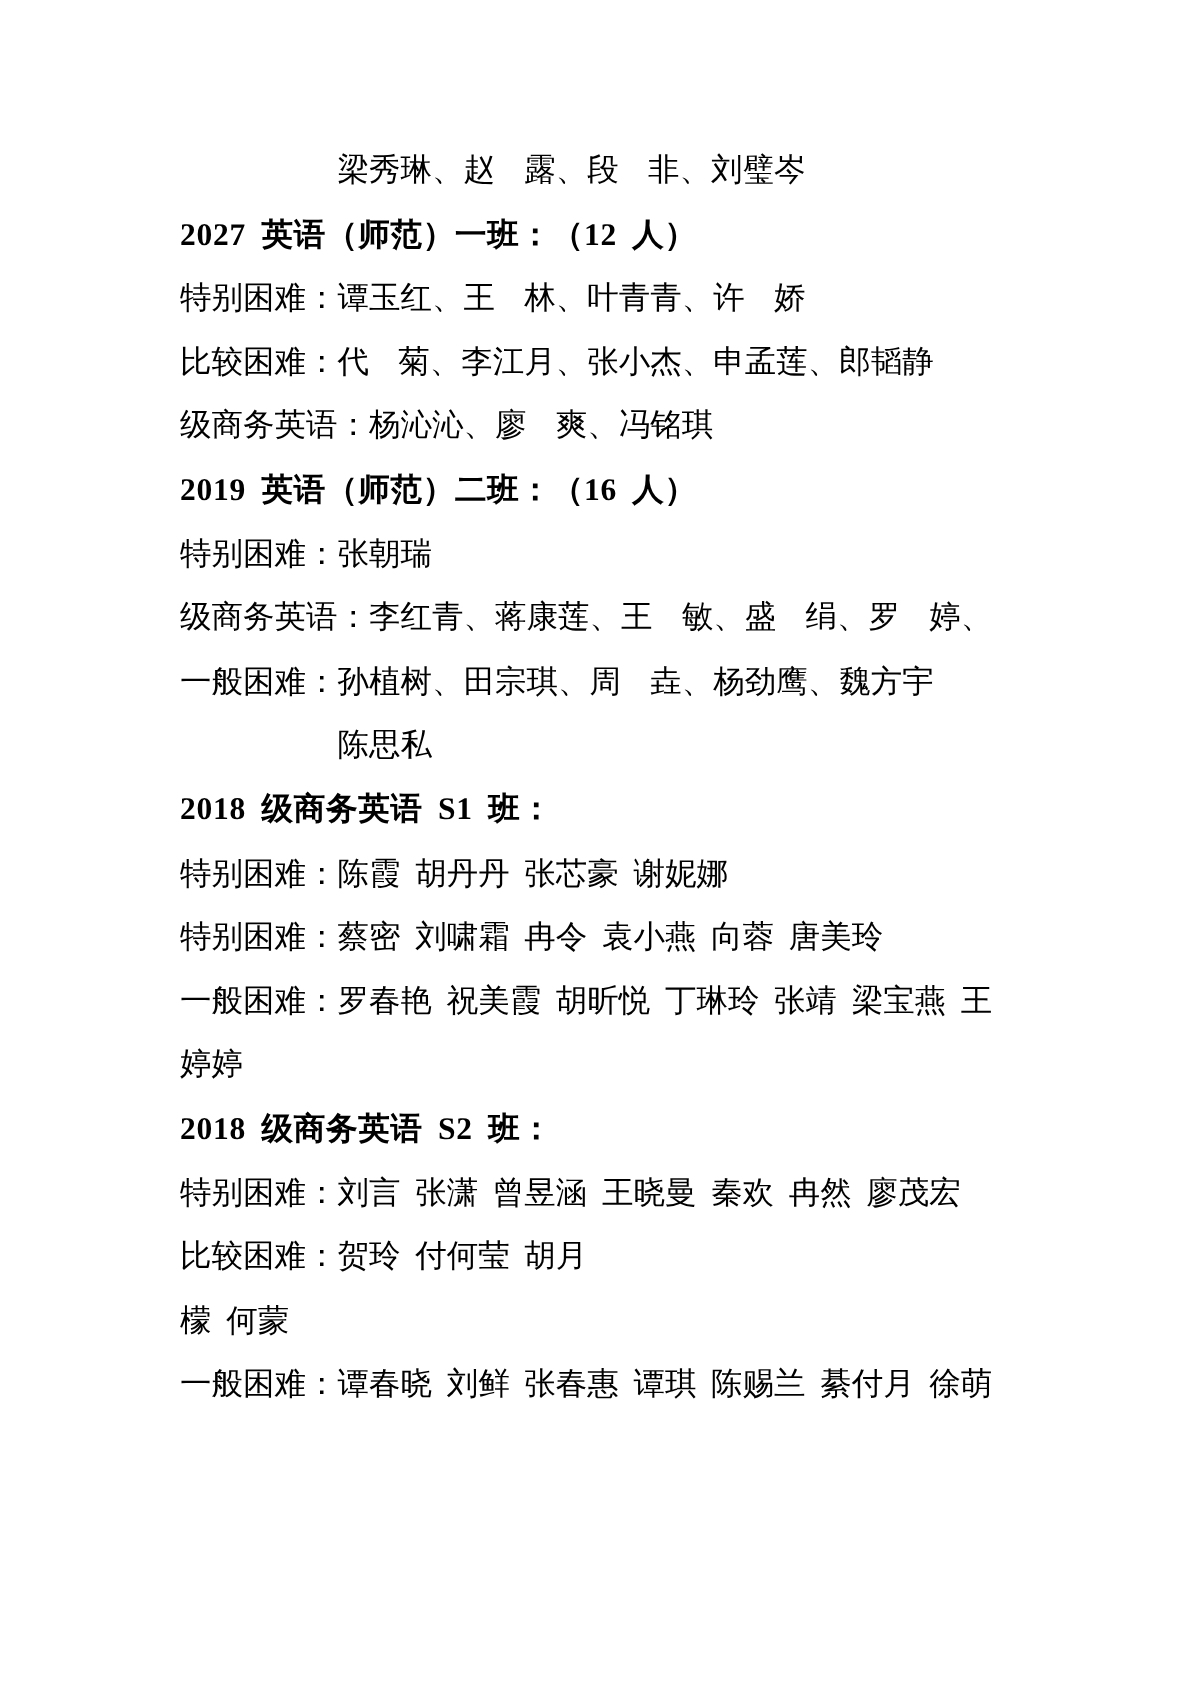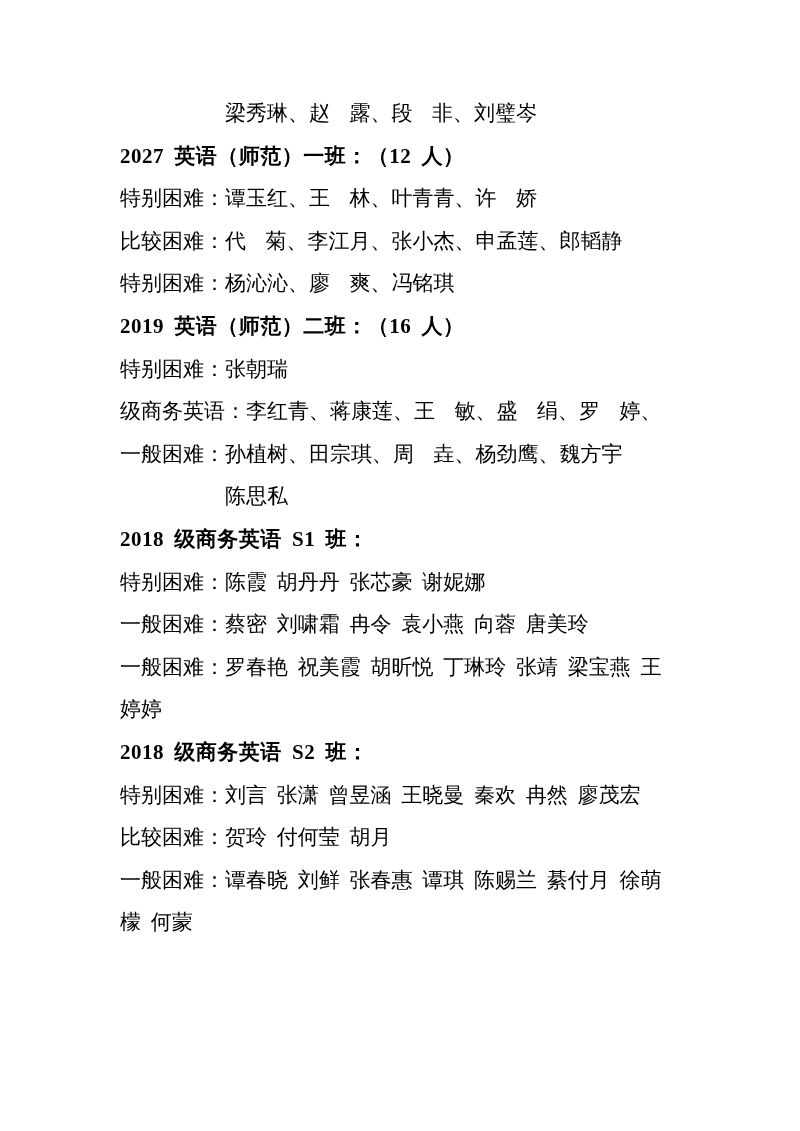--- a/index.html
+++ b/index.html
@@ -39,30 +39,30 @@
 </style>
 </head>
 <body>
 
 <div class="page">
   <div class="content" id="lines-container">
       <div class="line hang">梁秀琳、赵  露、段  非、刘璧岑</div>
       <div class="line heading">2027 英语（师范）一班：（12 人）</div>
       <div class="line">特别困难：谭玉红、王  林、叶青青、许  娇</div>
       <div class="line">比较困难：代  菊、李江月、张小杰、申孟莲、郎韬静</div>
-      <div class="line">特别困难：杨沁沁、廖  爽、冯铭琪</div>
+      <div class="line">级商务英语：杨沁沁、廖  爽、冯铭琪</div>
       <div class="line heading">2019 英语（师范）二班：（16 人）</div>
       <div class="line">特别困难：张朝瑞</div>
       <div class="line">级商务英语：李红青、蒋康莲、王  敏、盛  绢、罗  婷、</div>
       <div class="line">一般困难：孙植树、田宗琪、周  垚、杨劲鹰、魏方宇</div>
       <div class="line hang">陈思私</div>
       <div class="line heading">2018 级商务英语 S1 班：</div>
       <div class="line">特别困难：陈霞 胡丹丹 张芯豪 谢妮娜</div>
-      <div class="line">一般困难：蔡密 刘啸霜 冉令 袁小燕 向蓉 唐美玲</div>
+      <div class="line">特别困难：蔡密 刘啸霜 冉令 袁小燕 向蓉 唐美玲</div>
       <div class="line">一般困难：罗春艳 祝美霞 胡昕悦 丁琳玲 张靖 梁宝燕 王</div>
       <div class="line">婷婷</div>
       <div class="line heading">2018 级商务英语 S2 班：</div>
       <div class="line">特别困难：刘言 张潇 曾昱涵 王晓曼 秦欢 冉然 廖茂宏</div>
       <div class="line">比较困难：贺玲 付何莹 胡月</div>
+      <div class="line">檬 何蒙</div>
       <div class="line">一般困难：谭春晓 刘鲜 张春惠 谭琪 陈赐兰 綦付月 徐萌</div>
-      <div class="line">檬 何蒙</div>
     </div>
 </div>
 
 </body></html>

